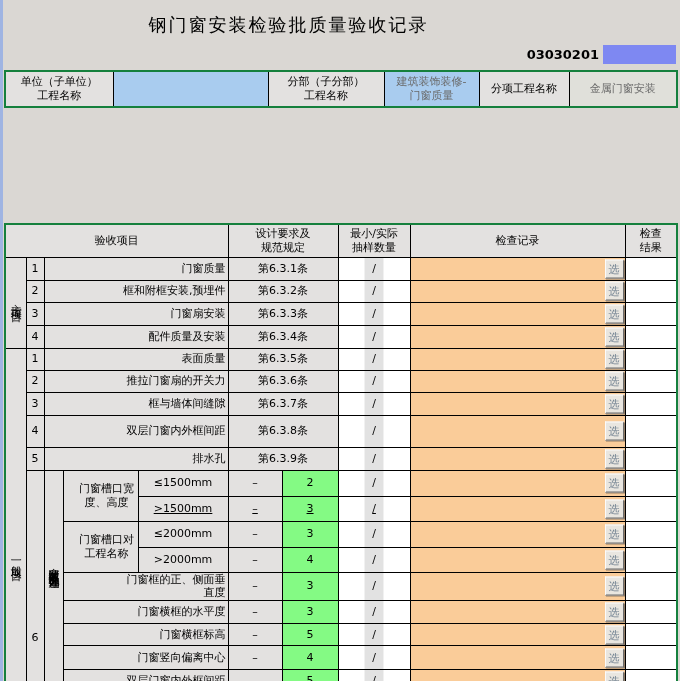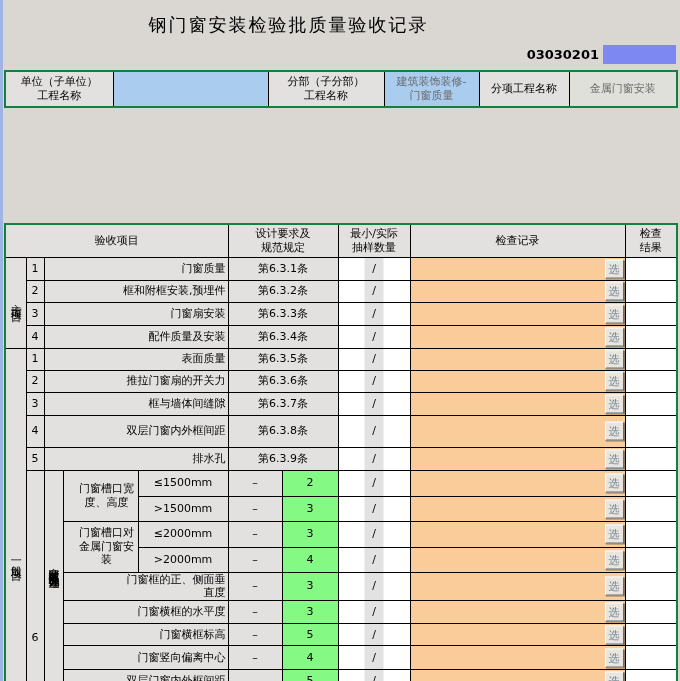--- a/index.html
+++ b/index.html
@@ -182,31 +182,31 @@
           <td rowspan="9" class="rel"><span class="vtext absv" style="top: 88px; letter-spacing: 1px;">安装留缝限值及允许偏差</span></td>
           <td rowspan="2" class="groupname">门窗槽口宽
 度、高度</td>
           <td>≤1500mm</td>
           <td>–</td>
           <td class="green">2</td>
           <td class="slash">/</td>
           <td class="orange rel"><button class="sel-btn">选</button></td>
           <td class="result"></td>
         </tr>
-        <tr style="height: 25px;">
+        <tr style="height: 25px; text-decoration: underline;">
           <td>&gt;1500mm</td>
           <td>–</td>
           <td class="green">3</td>
           <td class="slash">/</td>
           <td class="orange rel"><button class="sel-btn">选</button></td>
           <td class="result"></td>
         </tr>
         <tr style="height: 26px;">
           <td rowspan="2" class="groupname">门窗槽口对
-金属门窗安装</td>
+工程名称</td>
           <td>≤2000mm</td>
           <td>–</td>
           <td class="green">3</td>
           <td class="slash">/</td>
           <td class="orange rel"><button class="sel-btn">选</button></td>
           <td class="result"></td>
         </tr>
         <tr style="height: 25px;">
           <td>&gt;2000mm</td>
           <td>–</td>

